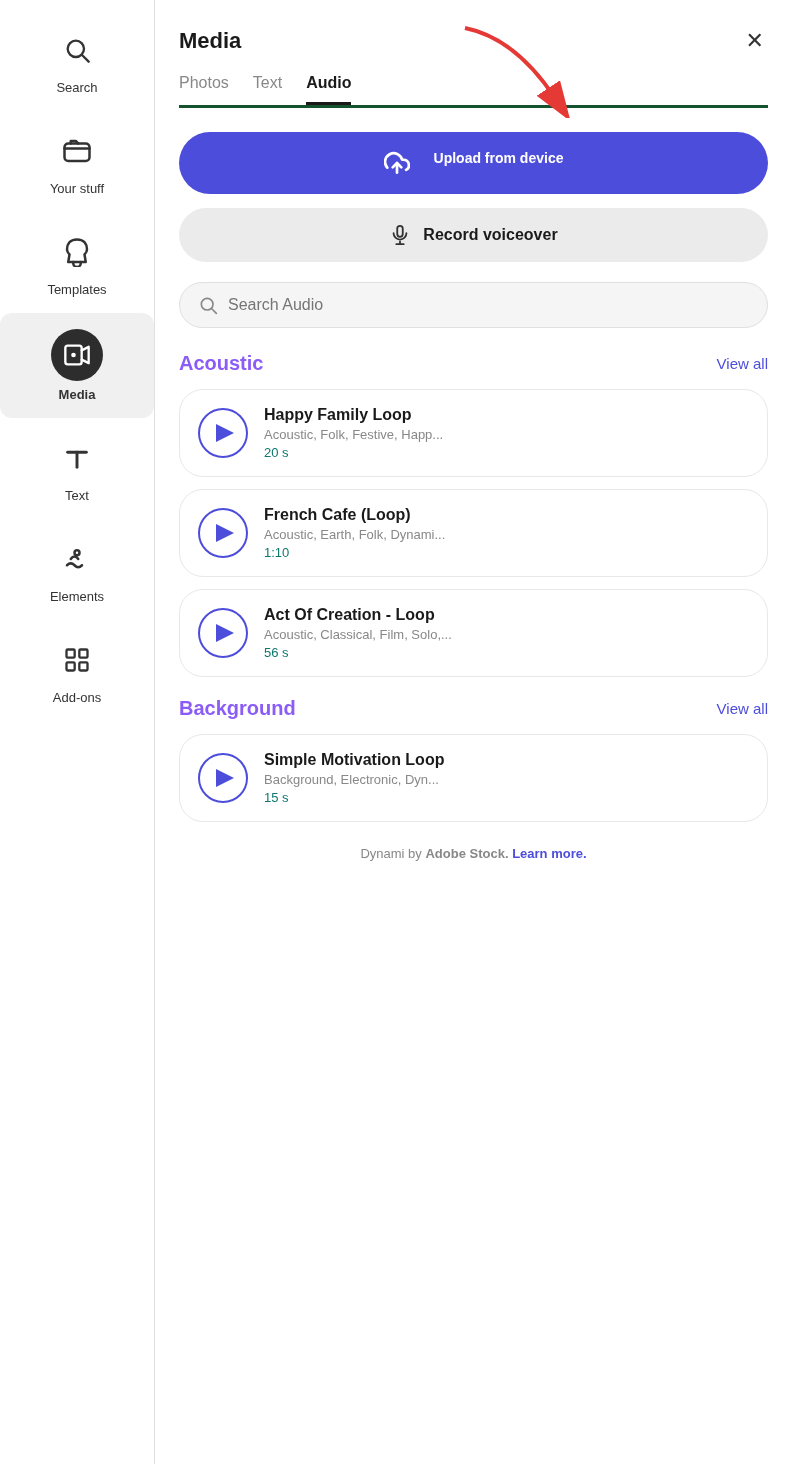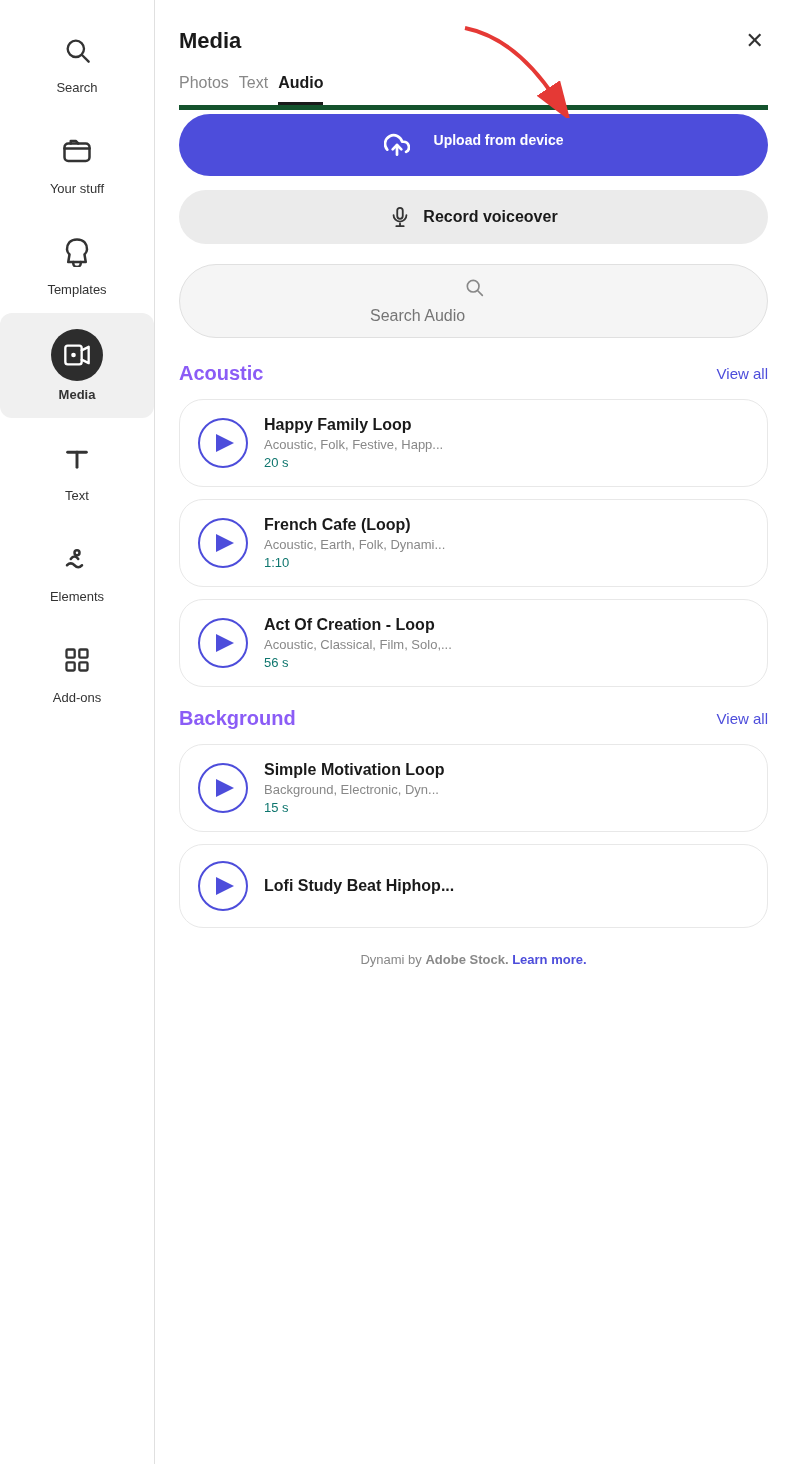--- a/index.html
+++ b/index.html
@@ -99,23 +99,23 @@
       position: absolute;
       top: 18px;
       left: 280px;
       width: 160px;
       height: 100px;
       pointer-events: none;
     }
 
     .tabs-row {
       display: flex;
-      gap: 10px;
-      border-bottom: 5px solid #14532d;
-      margin-bottom: 4px;
+      gap: 24px;
+      border-bottom: 3px solid #14532d;
+      margin-bottom: 24px;
     }
 
     .tab {
       font-size: 16px;
       color: #888;
       padding-bottom: 10px;
       cursor: pointer;
       border-bottom: 3px solid transparent;
       font-weight: 400;
     }
@@ -162,21 +162,20 @@
 
     .search-bar {
       display: flex;
       align-items: center;
       background: #f5f5f5;
       border-radius: 50px;
       padding: 12px 18px;
       gap: 10px;
       margin-bottom: 24px;
       border: 1px solid #e0e0e0;
-      flex-direction: column;
     }
 
     .search-bar input {
       border: none;
       background: transparent;
       font-size: 16px;
       color: #888;
       outline: none;
       flex: 1;
     }
@@ -453,26 +452,18 @@
     <div class="play-btn">
       <div class="play-icon"></div>
     </div>
     <div class="audio-info">
       <span class="audio-title">Simple Motivation Loop</span>
       <span class="audio-tags">Background, Electronic, Dyn...</span>
       <span class="audio-duration">15 s</span>
     </div>
   </div>
 
-  <div class="audio-card">
-    <div class="play-btn">
-      <div class="play-icon"></div>
-    </div>
-    <div class="audio-info">
-      <span class="audio-title">Lofi Study Beat Hiphop...</span>
-    </div>
-  </div>
 
   <div class="footer-text">
     <span>Dynami by </span><strong>Adobe Stock.</strong> <a href="#">Learn more.</a>
   </div>
 
 </div>
 
 </body></html>

